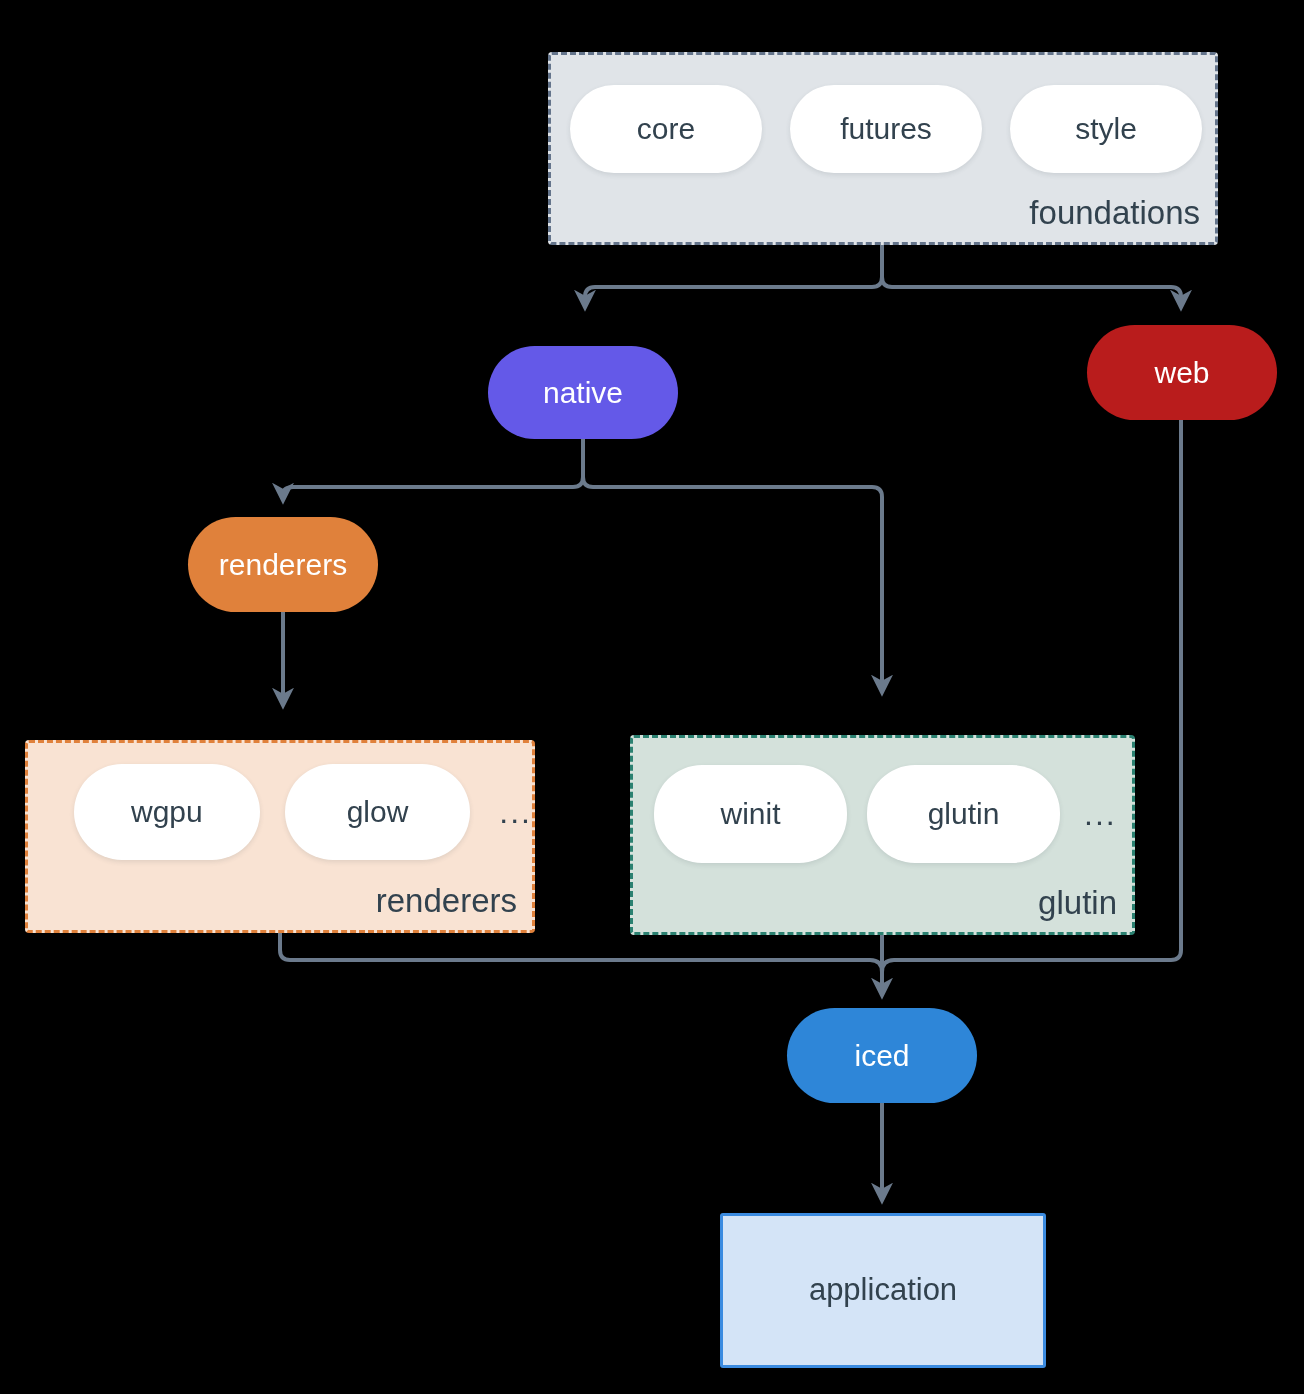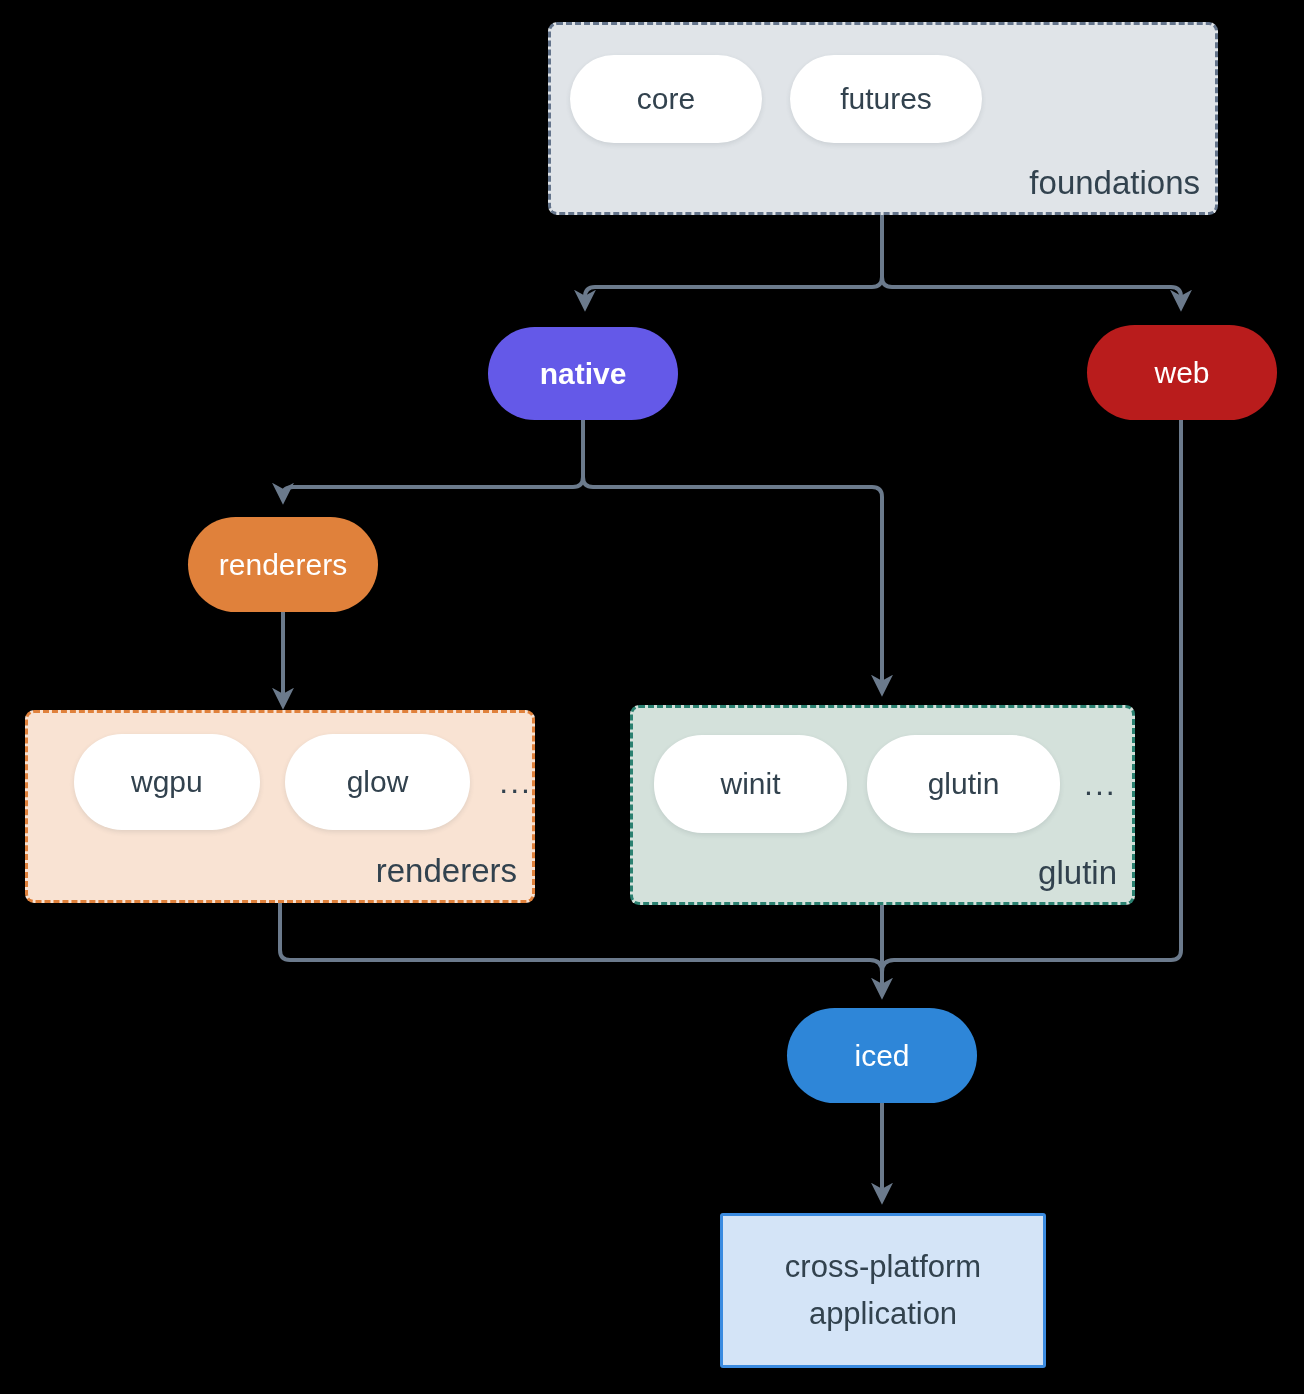--- a/index.html
+++ b/index.html
@@ -18,21 +18,22 @@
   svg.connectors {
     position: absolute;
     left: 0; top: 0;
     width: 1304px;
     height: 1394px;
     pointer-events: none;
   }
   .group {
     position: absolute;
     box-sizing: border-box;
-    border-radius: 9px;
+    border-radius: 4px;
+    margin-top: 30px;
   }
   .group-foundations {
     left: 548px; top: 22px; width: 670px; height: 193px;
     background: #e0e4e8;
     border: 3px dashed #64748b;
   }
   .group-renderers {
     left: 25px; top: 710px; width: 510px; height: 193px;
     background: #f9e3d3;
     border: 3px dashed #e0813b;
@@ -79,21 +80,21 @@
   .node {
     position: absolute;
     display: flex;
     align-items: center;
     justify-content: center;
     color: #ffffff;
     font-size: 30px;
     border-radius: 48px;
     box-sizing: border-box;
   }
-  .node-native   { left: 488px;  top: 327px;  width: 190px; height: 93px; background: #6459e8; font-weight: bold; }
+  .node-native   { left: 488px;  top: 346px;  width: 190px; height: 93px; background: #6459e8; }
   .node-web      { left: 1087px; top: 325px;  width: 190px; height: 95px; background: #b91c1c; }
   .node-graphics { left: 188px;  top: 517px;  width: 190px; height: 95px; background: #e0813b; }
   .node-iced     { left: 787px;  top: 1008px; width: 190px; height: 95px; background: #2e86d8; }
   .node-application {
     left: 720px; top: 1213px; width: 326px; height: 155px;
     background: #d4e4f7;
     border: 3px solid #3b8be0;
     border-radius: 3px;
     color: #32424e;
     font-size: 31px;
@@ -122,20 +123,21 @@
       <path d="M1181 420 L1181 950 Q1181 960 1171 960 L894 960 Q882 960 882 972"></path>
       <path d="M882 905 L882 992" marker-end="url(#arrowhead)"></path>
       <path d="M882 1103 L882 1197" marker-end="url(#arrowhead)"></path>
     </g>
   </svg>
 
   <div class="group group-foundations">
     <div class="pill-row">
       <div class="pill">core</div>
       <div class="pill">futures</div>
+      <div class="pill">style</div>
     </div>
     <div class="group-label">foundations</div>
   </div>
 
   <div class="node node-native">native</div>
   <div class="node node-web">web</div>
 
   <div class="node node-graphics">renderers</div>
 
   <div class="group group-renderers">
@@ -152,17 +154,16 @@
       <div class="pill">winit</div>
       <div class="pill">glutin</div>
       <div class="ellipsis">...</div>
     </div>
     <div class="group-label">glutin</div>
   </div>
 
   <div class="node node-iced">iced</div>
 
   <div class="node node-application">
-    <div>cross-platform</div>
     <div>application</div>
   </div>
 
 </div>
 
 </body></html>

